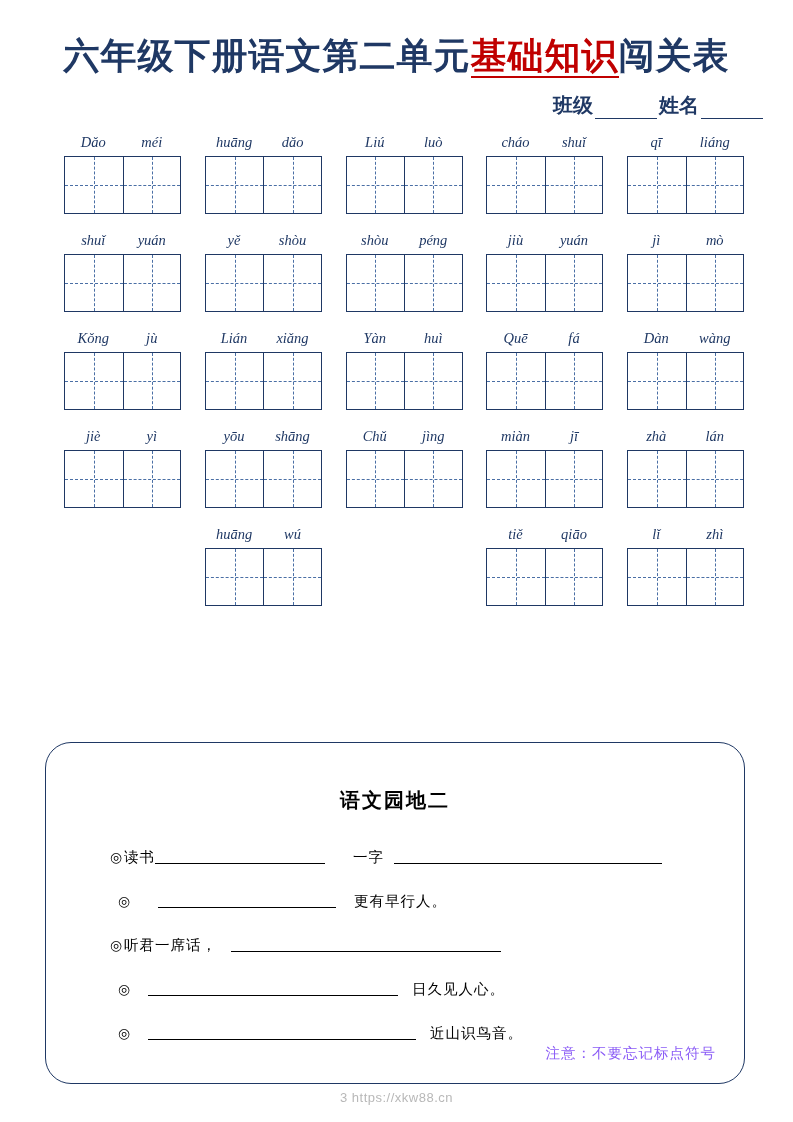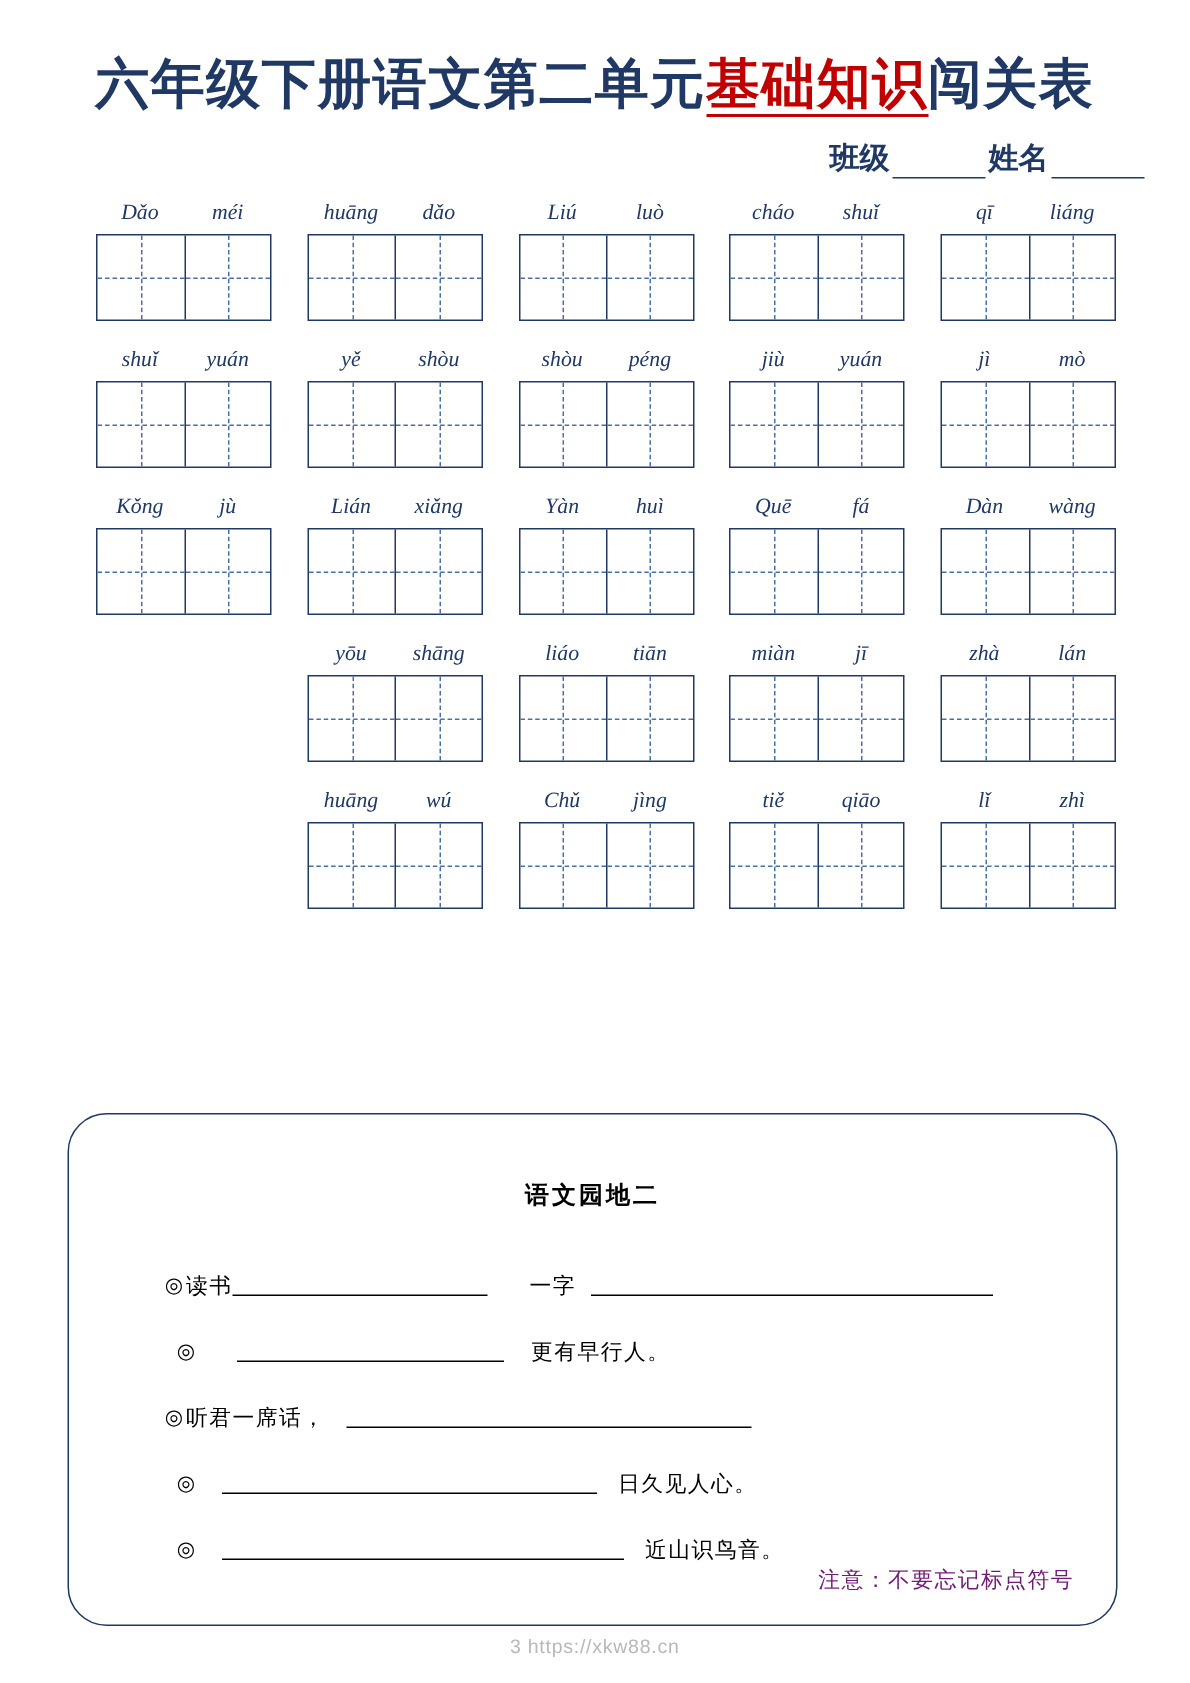--- a/index.html
+++ b/index.html
@@ -134,21 +134,21 @@
     border-radius: 26px;
     box-sizing: border-box;
   }
   .box-title {
     position: absolute;
     top: 44px;
     left: 0;
     width: 100%;
     text-align: center;
     font-family: "Liberation Serif", serif;
-    font-size: 16px;
+    font-size: 20px;
     font-weight: bold;
     color: #000000;
     letter-spacing: 2px;
   }
   .q-list {
     position: absolute;
     top: 92px;
     left: 0;
     width: 100%;
   }
@@ -173,21 +173,21 @@
   }
   .q-blank {
     display: inline-block;
     border-bottom: 1.2px solid #000000;
     height: 13px;
   }
   .note {
     position: absolute;
     right: 28px;
     bottom: 20px;
-    color: #701a75;
+    color: #8b5cf6;
     font-size: 14.5px;
     font-family: "Liberation Serif", serif;
     letter-spacing: 1px;
     white-space: nowrap;
   }
   .watermark {
     position: absolute;
     left: 0;
     width: 793px;
     top: 1090px;
@@ -237,20 +237,30 @@
       <div class="group">
         <div class="pinyin-row">
           <span class="pinyin-cell">Kǒng</span>
           <span class="pinyin-cell">jù</span>
         </div>
         <div class="tianzi-row">
           <div class="tianzi"></div>
           <div class="tianzi"></div>
         </div>
       </div>
+      <div class="group">
+        <div class="pinyin-row">
+          <span class="pinyin-cell">jiè</span>
+          <span class="pinyin-cell">yì</span>
+        </div>
+        <div class="tianzi-row">
+          <div class="tianzi"></div>
+          <div class="tianzi"></div>
+        </div>
+      </div>
     </div>
 
     <div class="column">
       <div class="group">
         <div class="pinyin-row">
           <span class="pinyin-cell">huāng</span>
           <span class="pinyin-cell">dǎo</span>
         </div>
         <div class="tianzi-row">
           <div class="tianzi"></div>
@@ -317,30 +327,20 @@
         </div>
         <div class="tianzi-row">
           <div class="tianzi"></div>
           <div class="tianzi"></div>
         </div>
       </div>
       <div class="group">
         <div class="pinyin-row">
           <span class="pinyin-cell">Yàn</span>
           <span class="pinyin-cell">huì</span>
-        </div>
-        <div class="tianzi-row">
-          <div class="tianzi"></div>
-          <div class="tianzi"></div>
-        </div>
-      </div>
-      <div class="group">
-        <div class="pinyin-row">
-          <span class="pinyin-cell">liáo</span>
-          <span class="pinyin-cell">tiān</span>
         </div>
         <div class="tianzi-row">
           <div class="tianzi"></div>
           <div class="tianzi"></div>
         </div>
       </div>
       <div class="group">
         <div class="pinyin-row">
           <span class="pinyin-cell">Chǔ</span>
           <span class="pinyin-cell">jìng</span>

